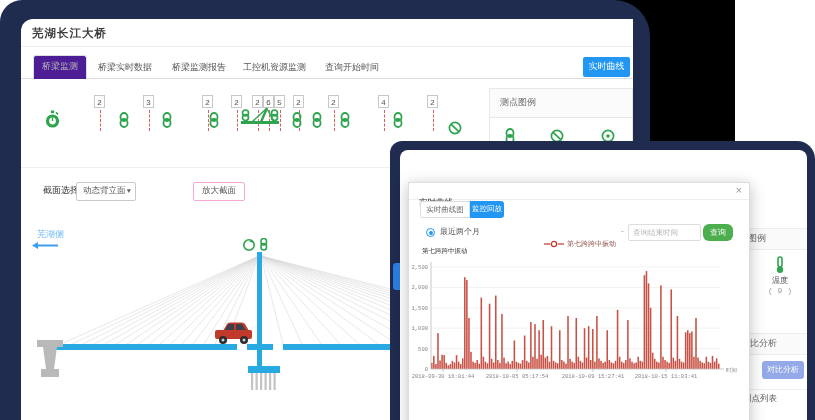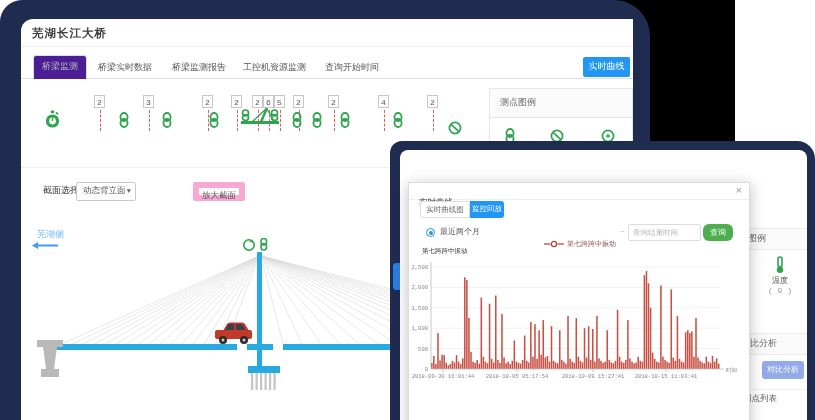--- a/index.html
+++ b/index.html
@@ -29,21 +29,21 @@
   
   #legend-panel{left:468px;top:69px;width:144px;height:90px;border:1px solid #e8e8e8;box-sizing:border-box;background:#fff;}
   #legend-head{left:0;top:0;width:100%;height:29px;background:#fbfbfb;border-bottom:1px solid #e8e8e8;
                font-size:9px;color:#666;line-height:29px;text-indent:10px;box-sizing:border-box;}
   
   #mw-div2{left:0;top:148px;width:612px;}
   #sec-label{left:22px;top:163px;height:19px;line-height:19px;font-size:9px;color:#333;}
   #sec-select{left:55px;top:163px;width:60px;height:19px;border:1px solid #c9c9c9;border-radius:2px;background:#fff;
               font-size:8.5px;color:#555;line-height:17px;text-indent:6px;box-sizing:border-box;cursor:pointer;}
   #sec-caret{position:absolute;right:4px;top:0;font-size:7px;color:#666;}
-  #zoom-btn{left:172px;top:163px;width:52px;height:19px;border:6px solid #f9a8d4;border-radius:2px;background:#fff;
+  #zoom-btn{left:172px;top:163px;width:52px;height:19px;border:1px solid #f9a8d4;border-radius:2px;background:#fff;
             font-size:8.5px;color:#555;text-align:center;line-height:17px;box-sizing:border-box;cursor:pointer;}
   #side-label{left:16px;top:209px;font-size:9px;color:#74b9f5;}
   
   #blue-tab{left:393px;top:263px;width:7px;height:27px;background:#2a7de0;border-radius:3px 0 0 3px;cursor:pointer;}
   #win2{left:400px;top:150px;width:407px;height:270px;background:#fff;border-radius:8px 8px 0 0;overflow:hidden;}
   .band{position:absolute;left:290px;width:117px;height:22px;background:#fafafa;border-top:1px solid #ececec;
         border-bottom:1px solid #ececec;box-sizing:border-box;font-size:9px;color:#666;line-height:20px;}
   #temp-label,#temp-count{left:360px;width:40px;text-align:center;font-size:8px;color:#555;}
   #temp-count{color:#999;}
   #compare-btn{left:362px;top:211px;width:42px;height:18px;background:#94a9e8;border-radius:3px;color:#fff;

